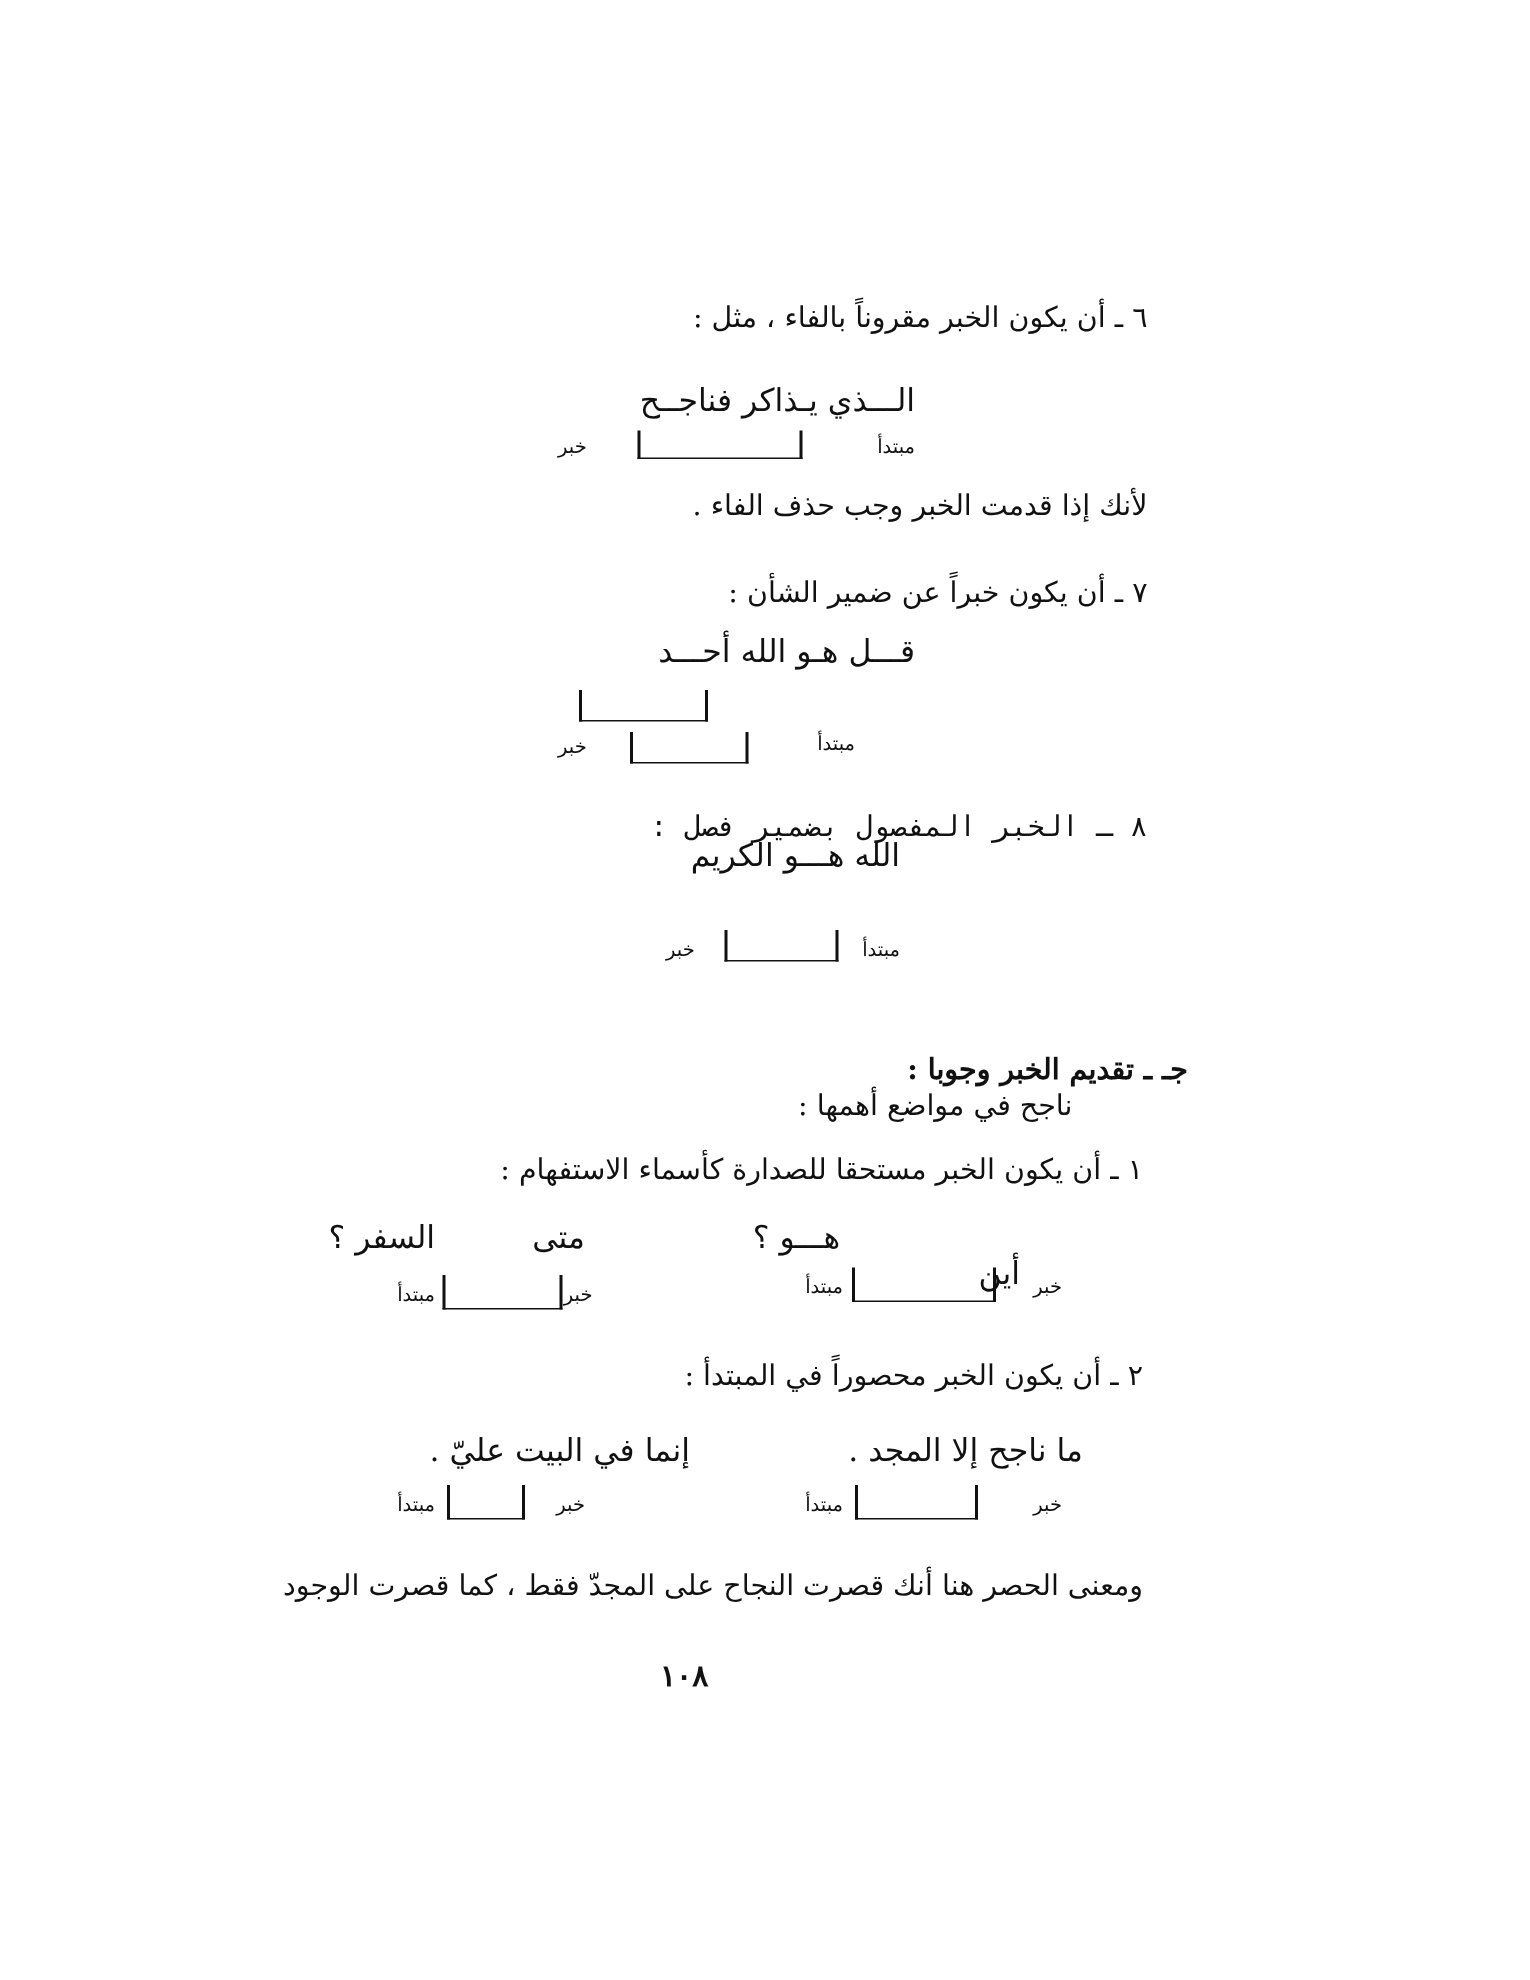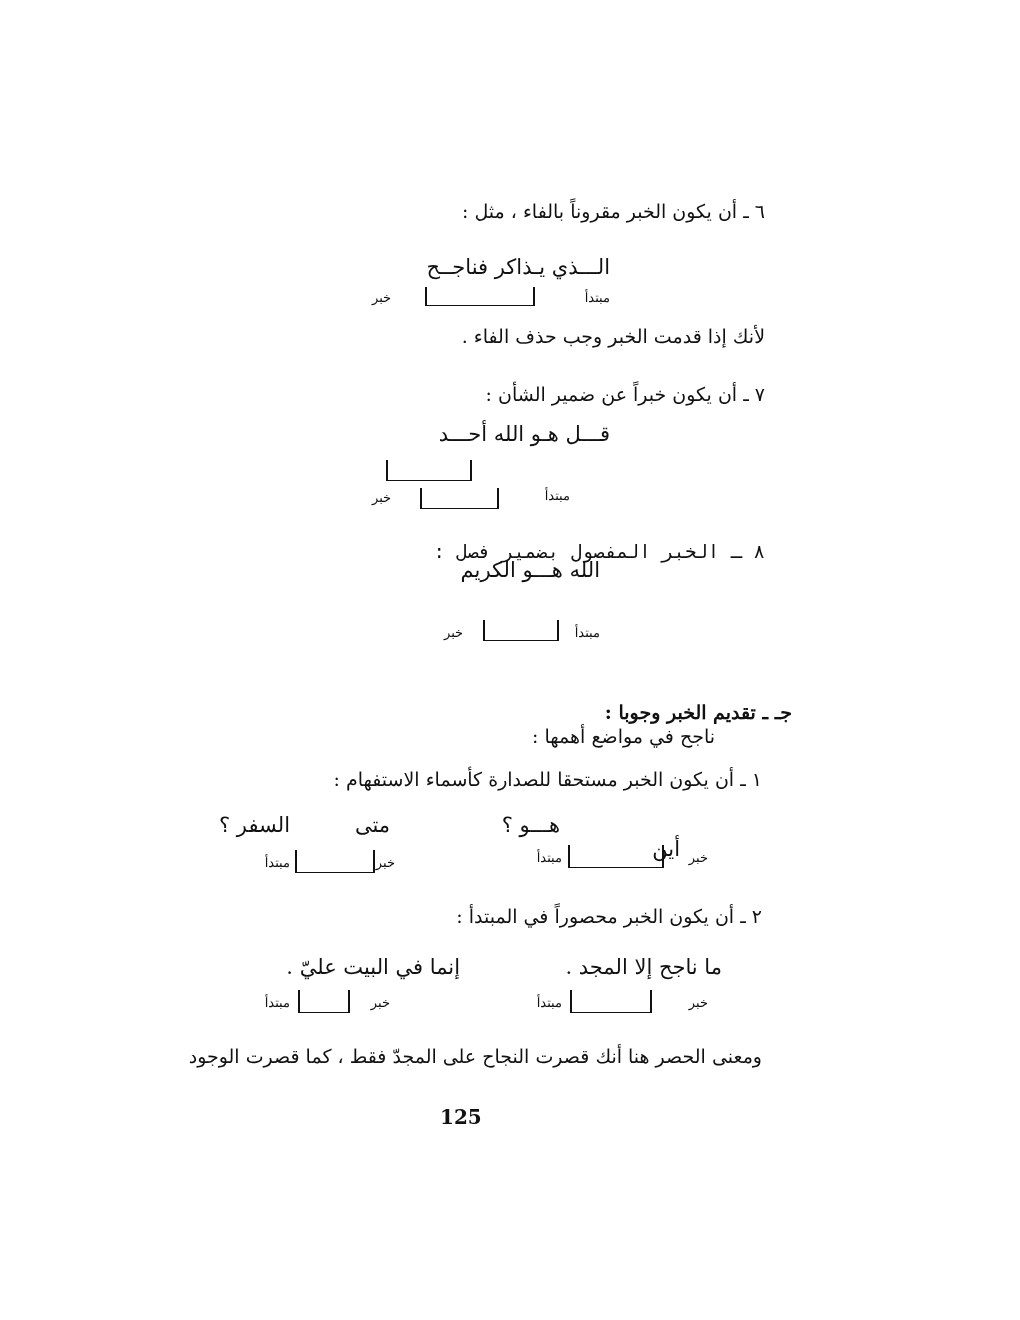--- a/index.html
+++ b/index.html
@@ -60,13 +60,13 @@
 <div class="bracket" style="left:570px; top:990px; width:78px; height:22px;"></div>
 <div class="abs label" style="right:458px; top:995px;">مبتدأ</div>
 
 <div class="abs example" style="right:560px; top:955px;">إنما في البيت عليّ .</div>
 <div class="abs label" style="right:630px; top:995px;">خبر</div>
 <div class="bracket" style="left:298px; top:990px; width:48px; height:22px;"></div>
 <div class="abs label" style="right:730px; top:995px;">مبتدأ</div>
 
 <div class="abs line" style="right:258px; top:1045px;">ومعنى الحصر هنا أنك قصرت النجاح على المجدّ فقط ، كما قصرت الوجود</div>
 
-<div class="abs pagenum" style="left:440px; top:1105px;">125</div>
+<div class="abs pagenum" style="left:440px; top:1105px;">١٠٨</div>
 
 </body></html>

